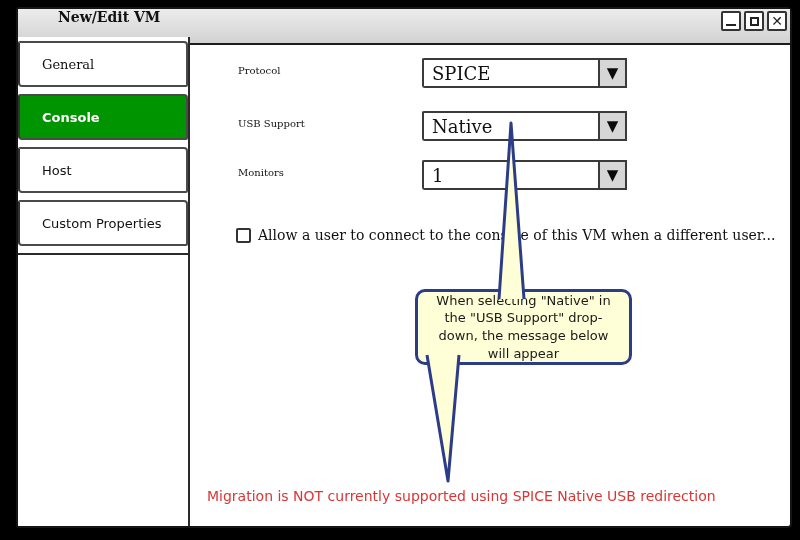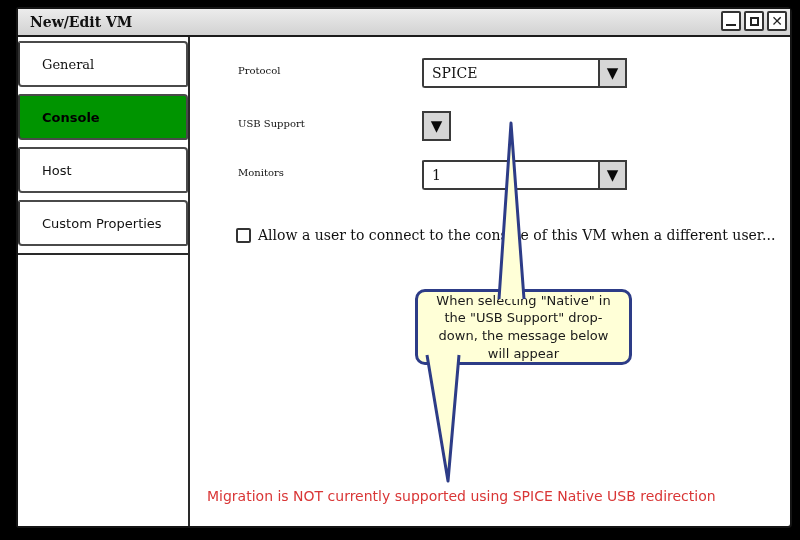--- a/index.html
+++ b/index.html
@@ -4,58 +4,58 @@
 <style>
   * { margin:0; padding:0; box-sizing:border-box; }
   html,body { width:800px; height:540px; background:#000; overflow:hidden;
               font-family:"DejaVu Sans", sans-serif; }
 
   .window { position:absolute; left:16px; top:7px; width:776px; height:521px;
             background:#fff; border:2px solid #151515;
             border-radius:3px 5px 4px 3px; }
 
   
-  .titlebar { position:relative; height:28px;
+  .titlebar { position:relative; height:36px;
               background:linear-gradient(#ececec,#d2d2d2);
               border-bottom:2px solid #1c1c1c;
-              display:flex; align-items:center; }
+              display:flex; align-items:flex-start;padding-left:28px; }
   .title { font-family:"DejaVu Serif", serif; font-weight:bold; font-size:14px;
            color:#111; padding-left:12px; }
   .winbtns { position:absolute; right:3px; top:2px; display:flex; gap:3px; }
   .winbtn { width:20px; height:20px; background:#fff; border:2px solid #333;
             border-radius:2px; position:relative; cursor:default;
             display:flex; align-items:center; justify-content:center; }
   .glyph-min { position:absolute; left:3px; right:3px; bottom:3px; height:2px; background:#222; }
   .glyph-max { width:9px; height:9px; border:2px solid #222; background:#fff; }
   .glyph-close { font-size:14px; font-weight:bold; color:#222; line-height:1; }
 
   
   .winbody { position:absolute; top:28px; bottom:0; left:0; right:0; display:flex; }
 
   .sidebar { width:172px; border-right:2px solid #2a2a2a; background:#fff;
              display:flex; flex-direction:column; gap:7px; padding-top:4px; }
   .tab { height:46px; border:2px solid #4a4a4a; border-left:2px solid #333;
          border-radius:2px 4px 2px 4px;
          display:flex; align-items:center; padding-left:22px;
          background:#fff; font-size:13px; color:#111; cursor:pointer; }
   .tab.serif { font-family:"DejaVu Serif", serif; }
-  .tab.active { background:#009400; color:#000000; font-weight:bold;
+  .tab.active { background:#009400; color:#ffffff; font-weight:bold;
                 font-family:"DejaVu Sans", sans-serif; }
   .sidebar-filler { flex:1; border-top:2px solid #2a2a2a; }
 
   .content { position:relative; flex:1; }
 
   
   .field-label { position:absolute; left:48px; font-family:"DejaVu Serif", serif;
                  font-size:10px; color:#111; }
   .dropdown { position:absolute; left:232px; width:205px; height:30px;
               display:flex; cursor:pointer; }
   .dd-value { flex:1; border:2px solid #3a3a3a; border-right:none;
               border-radius:2px 0 0 3px; background:#fff;
-              font-family:"DejaVu Serif", serif; font-size:14px; color:#111;
+              font-family:"DejaVu Serif", serif; font-size:18px; color:#111;
               display:flex; align-items:center; padding-left:8px; }
   .dd-btn { width:29px; border:2px solid #3a3a3a; background:#d6d6d6;
             display:flex; align-items:center; justify-content:center;
             font-size:15px; color:#0a0a0a; }
 
   .checkbox-row { position:absolute; left:46px; top:190px; display:flex;
                   align-items:center; gap:7px; }
   .checkbox { width:15px; height:15px; border:2px solid #333; background:#fff;
               border-radius:2px; cursor:pointer; flex:none; }
   .checkbox-label { font-family:"DejaVu Serif", serif; font-size:14px; color:#111;
@@ -106,20 +106,21 @@
     <div class="content">
 
       <span class="field-label" style="top:28px">Protocol</span>
       <div class="dropdown" style="top:21px">
         <span class="dd-value">SPICE</span>
         <span class="dd-btn">▼</span>
       </div>
 
       <span class="field-label" style="top:81px">USB Support</span>
       <div class="dropdown" style="top:74px">
+        <span class="dd-value">Native</span>
         <span class="dd-btn">▼</span>
       </div>
 
       <span class="field-label" style="top:130px">Monitors</span>
       <div class="dropdown" style="top:123px">
         <span class="dd-value">1</span>
         <span class="dd-btn">▼</span>
       </div>
 
       <div class="checkbox-row">

